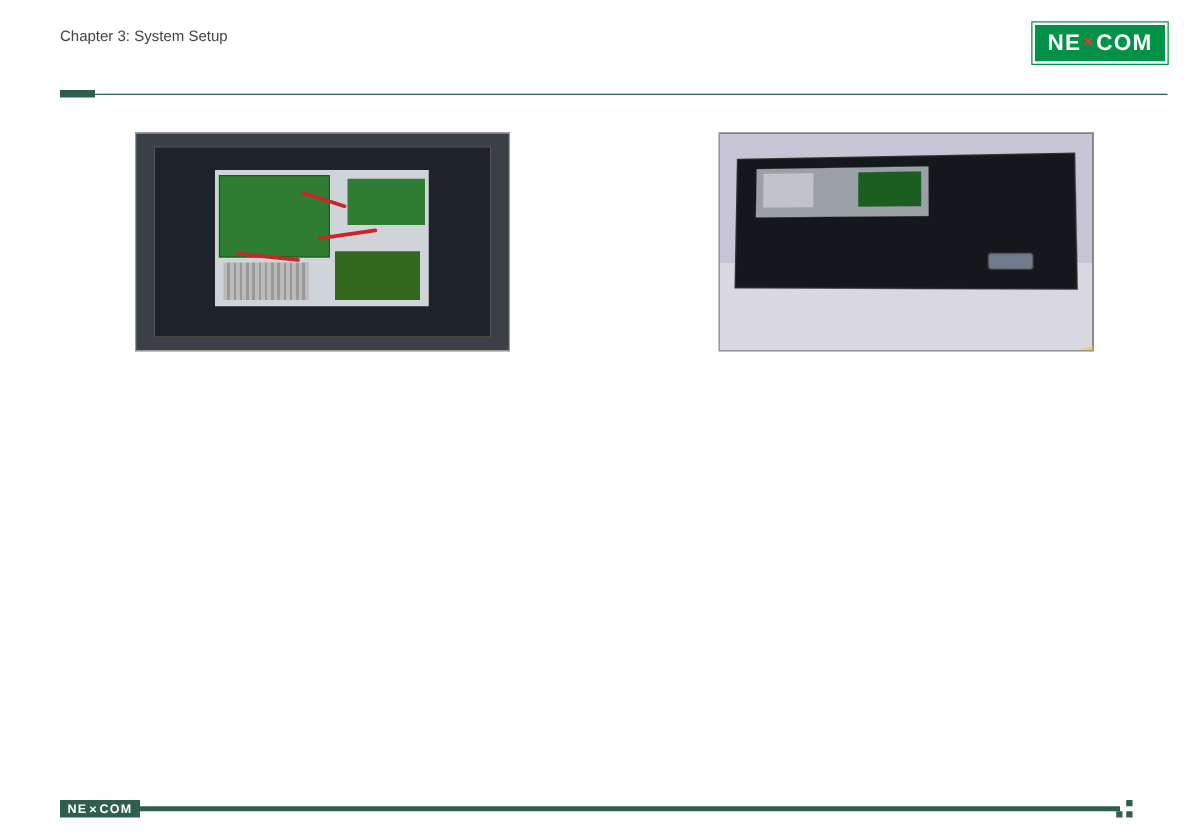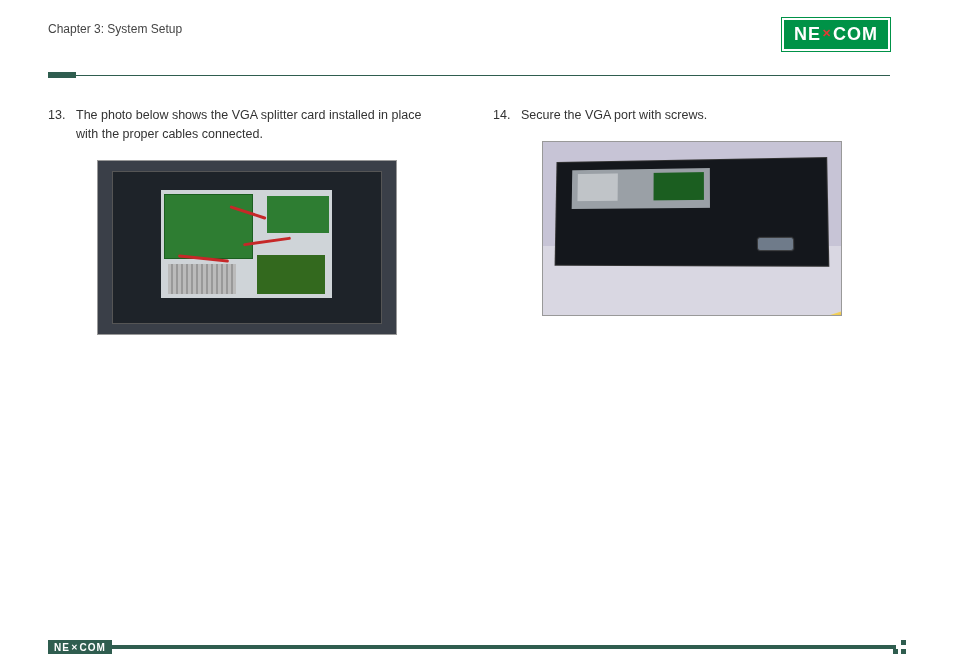--- a/index.html
+++ b/index.html
@@ -8,21 +8,21 @@
     height: 672px;
     background: #fff;
     font-family: "Segoe UI", Arial, sans-serif;
     color: #333;
     position: relative;
     overflow: hidden;
   }
   .page {
     width: 100%;
     height: 100%;
-    padding: 22px 64px 0 48px;
+    padding: 22px 20px 0 48px;
     position: relative;
   }
   .header {
     display: flex;
     align-items: flex-start;
     justify-content: space-between;
     height: 44px;
     position: relative;
   }
   .chapter-title {
@@ -266,44 +266,36 @@
   </div>
 
   <div class="rule-row">
     <div class="rule-accent"></div>
     <div class="rule-line"></div>
   </div>
 
   <div class="content">
 
     <div class="col">
-      <div class="step">
-        <div class="step-num">13.</div>
-        <div class="step-text">The photo below shows the VGA splitter card installed in place with the proper cables connected.</div>
-      </div>
       <div class="photo-frame">
         <div class="p1-outer">
           <div class="p1-open">
             <div class="p1-pcb1"></div>
             <div class="p1-pcb2"></div>
             <div class="p1-pcb3"></div>
             <div class="p1-heatsink"></div>
             <div class="p1-wire" style="left:40%; top:20%; width:22%; height:3px; transform:rotate(18deg);"></div>
             <div class="p1-wire" style="left:48%; top:46%; width:28%; height:3px; transform:rotate(-8deg);"></div>
             <div class="p1-wire" style="left:10%; top:62%; width:30%; height:3px; transform:rotate(6deg);"></div>
           </div>
         </div>
       </div>
     </div>
 
     <div class="col">
-      <div class="step">
-        <div class="step-num">14.</div>
-        <div class="step-text">Secure the VGA port with screws.</div>
-      </div>
       <div class="photo-frame">
         <div class="p2-wall"></div>
         <div class="p2-chassis">
           <div class="p2-opening">
             <div class="pc1"></div>
             <div class="pc2"></div>
           </div>
           <div class="p2-vga"></div>
         </div>
         <div class="p2-screwdriver">

